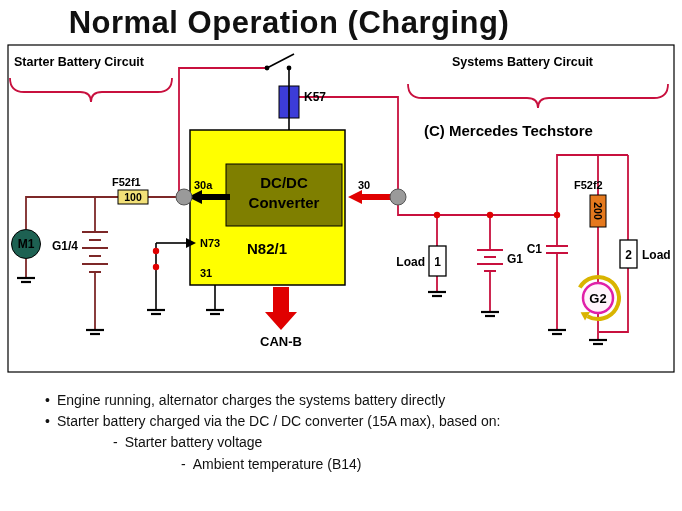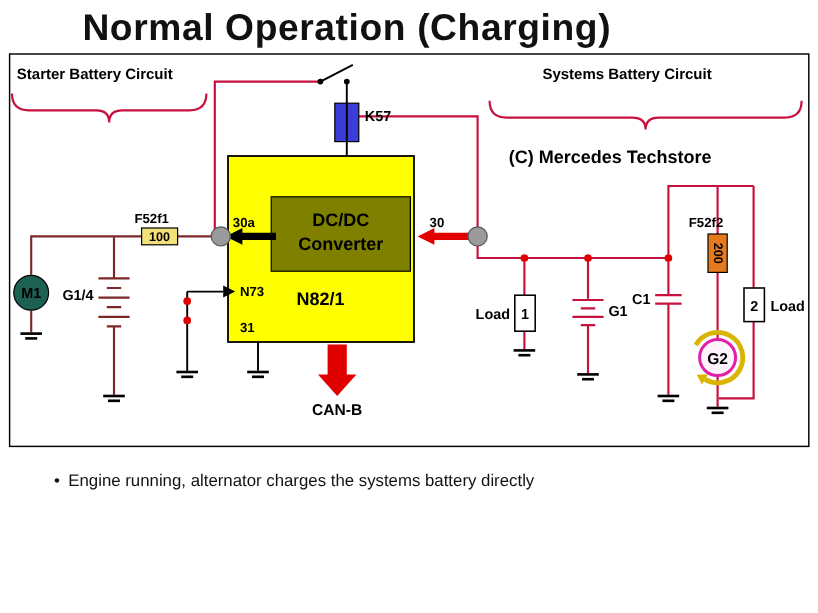--- a/index.html
+++ b/index.html
@@ -166,13 +166,22 @@
   <text class="lab12" x="628.5" y="259" text-anchor="middle">2</text>
   <text class="lab12" x="642" y="259">Load</text>
 
   <text class="lab13" x="281" y="346" text-anchor="middle">CAN-B</text>
 </svg>
 
 <div class="notes">
   <div class="note">
     <span class="marker">•</span><span>Engine running, alternator charges the systems battery directly</span>
   </div>
+  <div class="note">
+    <span class="marker">•</span><span>Starter battery charged via the DC / DC converter (15A max), based on:</span>
+  </div>
+  <div class="note i1">
+    <span class="marker">-</span><span>Starter battery voltage</span>
+  </div>
+  <div class="note i2">
+    <span class="marker">-</span><span>Ambient temperature (B14)</span>
+  </div>
 </div>
 
 </body></html>

